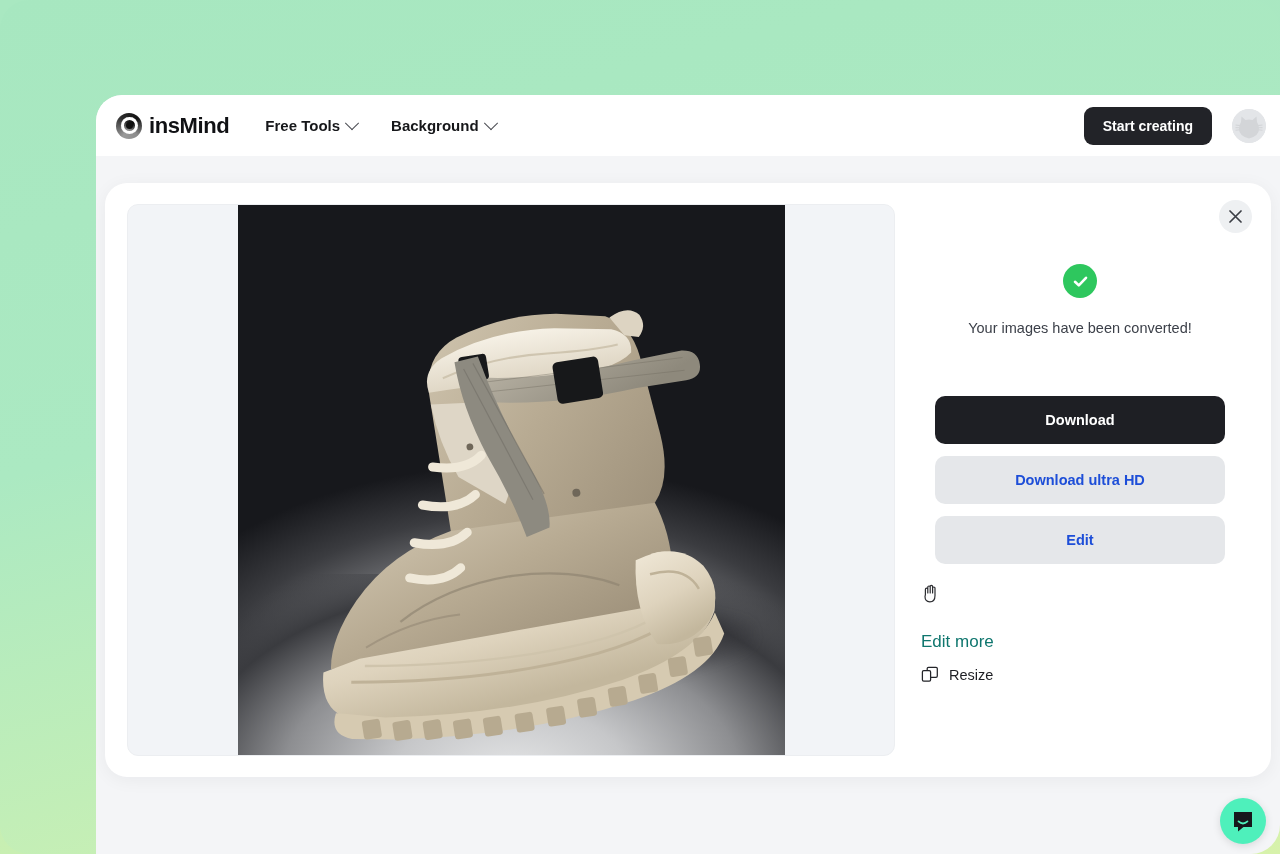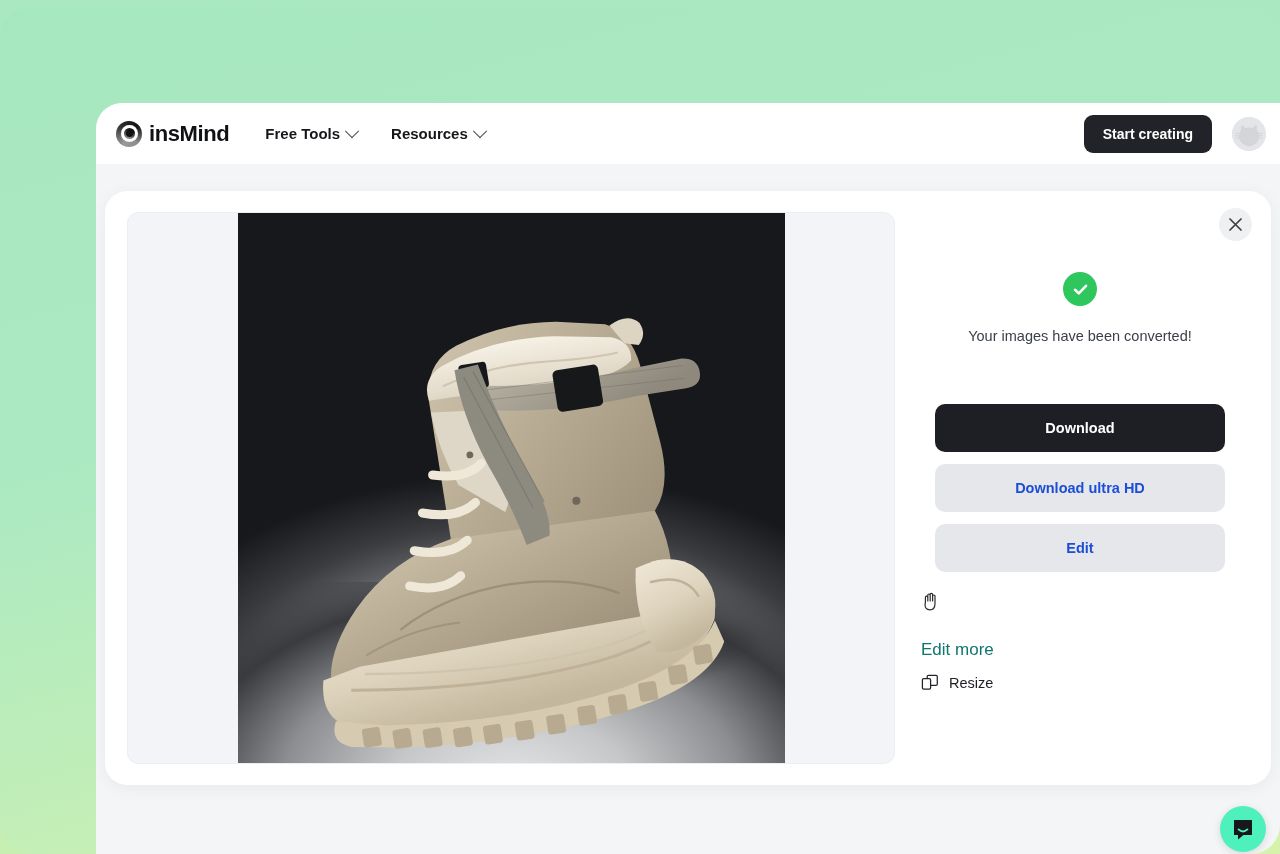--- a/index.html
+++ b/index.html
@@ -12,21 +12,20 @@
     background: linear-gradient(170deg, #a9e8c1 0%, #aae8c2 38%, #c3eeb4 72%, #d7f2ab 100%);
   }
 
   
   #frame {
     position: absolute;
     inset: 0;
     border-radius: 29px;
     overflow: hidden;
     background: linear-gradient(165deg, #a7e7c0 0%, #abe9c2 40%, #c6efb5 74%, #dbf3ab 100%);
-    margin-top: 8px;
   }
 
   
   #app {
     position: absolute;
     left: 96px; top: 95px;
     width: 1184px; height: 759px;
     border-top-left-radius: 26px;
     background: #f4f5f7;
     overflow: hidden;
@@ -236,21 +235,21 @@
         </span>
         <span class="brand-name">insMind</span>
       </div>
 
       <div class="nav-item">
         <span>Free Tools</span>
         <span class="chev"></span>
       </div>
 
       <div class="nav-item">
-        <span>Resources</span>
+        <span>Background</span>
         <span class="chev"></span>
       </div>
 
       <div class="topbar-right">
         <button id="start-creating">Start creating</button>
         <div class="avatar">
           <svg width="34" height="34" viewBox="0 0 34 34">
             <circle cx="17" cy="17" r="17" fill="#e3e5e8"></circle>
             <path d="M9 13 L9.5 7.5 L13.5 11 Q17 10 20.5 11 L24.5 7.5 L25 13 Q27 16 27 20 Q27 27 17 29.5 Q7 27 7 20 Q7 16 9 13 Z" fill="#d3d5d8"></path>
             <path d="M3.5 16 L8 16.6 M3.5 18.6 L8 18.8 M3.5 21.2 L8.2 20.8" stroke="#d3d5d8" stroke-width="1.1" fill="none"></path>

